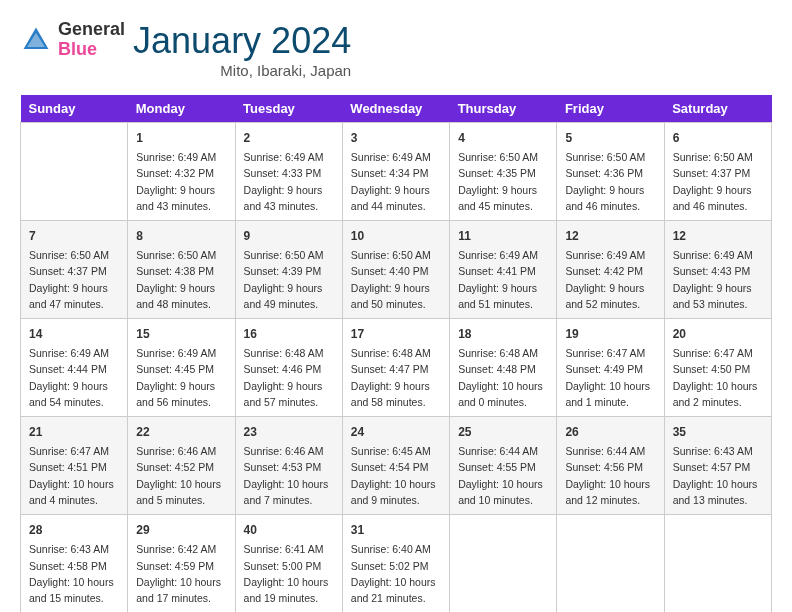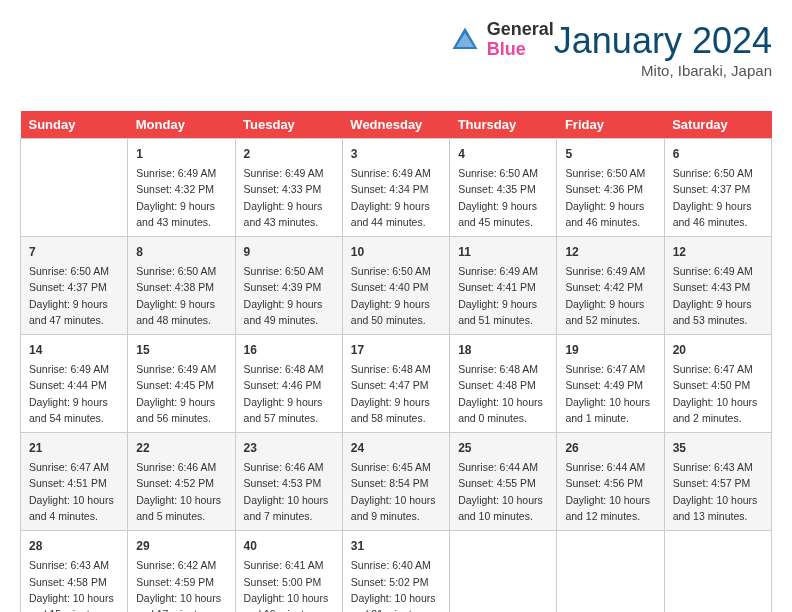--- a/index.html
+++ b/index.html
@@ -5,23 +5,24 @@
     * { margin: 0; padding: 0; box-sizing: border-box; }
     body {
       font-family: Arial, sans-serif;
       background: #fff;
       width: 792px;
       min-height: 612px;
       padding: 20px;
     }
     .header {
       display: flex;
-      justify-content: flex-end;
+      justify-content: flex-start;
       align-items: flex-start;
-      margin-bottom: 32px;
+      margin-bottom: 16px;
+      gap: 8px;
     }
     .logo {
       display: flex;
       align-items: center;
       gap: 6px;
     }
     .logo-text {
       display: flex;
       flex-direction: column;
       line-height: 1.1;
@@ -51,21 +52,21 @@
     .location {
       font-size: 15px;
       color: #555;
     }
     table {
       width: 100%;
       border-collapse: collapse;
       font-size: 11px;
     }
     thead tr th {
-      background-color: #ef4444;
+      background-color: #6d28d9;
       color: #fff;
       padding: 6px 8px;
       text-align: left;
       font-size: 13px;
       font-weight: bold;
     }
     tbody tr td {
       border: 1px solid #ccc;
       vertical-align: top;
       padding: 6px 8px;
@@ -293,21 +294,21 @@
         <td>
           <span class="day-num">23</span>
           <div class="day-info" style="white-space: pre-line;">Sunrise: 6:46 AM
 Sunset: 4:53 PM
 Daylight: 10 hours
 and 7 minutes.</div>
         </td>
         <td>
           <span class="day-num">24</span>
           <div class="day-info" style="white-space: pre-line;">Sunrise: 6:45 AM
-Sunset: 8:54 PM
+Sunset: 4:54 PM
 Daylight: 10 hours
 and 9 minutes.</div>
         </td>
         <td>
           <span class="day-num">25</span>
           <div class="day-info" style="white-space: pre-line;">Sunrise: 6:44 AM
 Sunset: 4:55 PM
 Daylight: 10 hours
 and 10 minutes.</div>
         </td>

